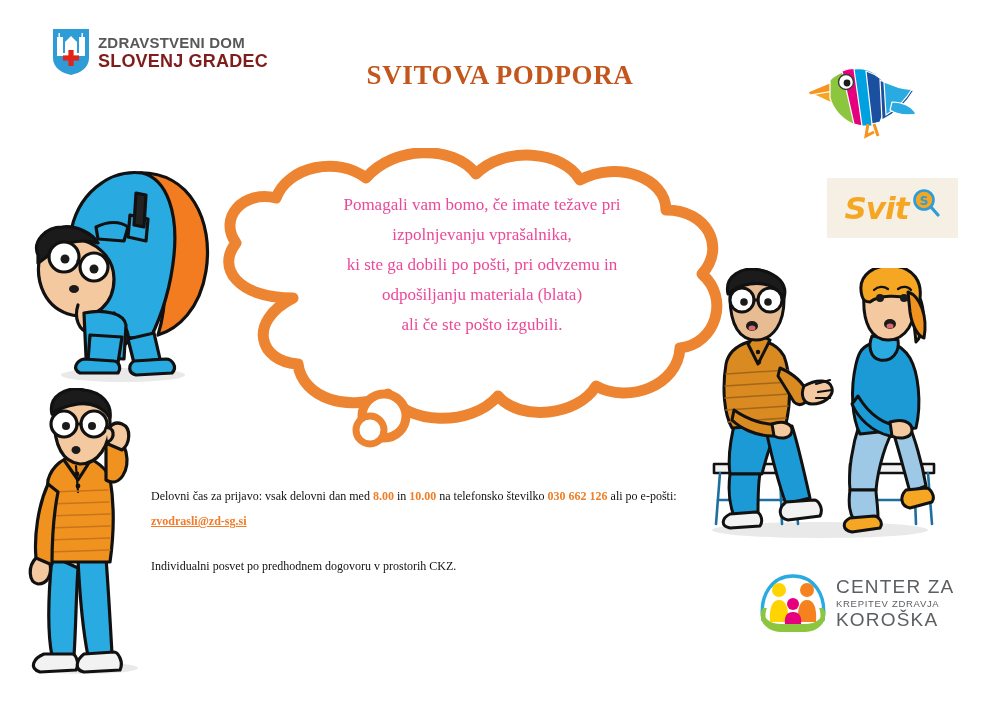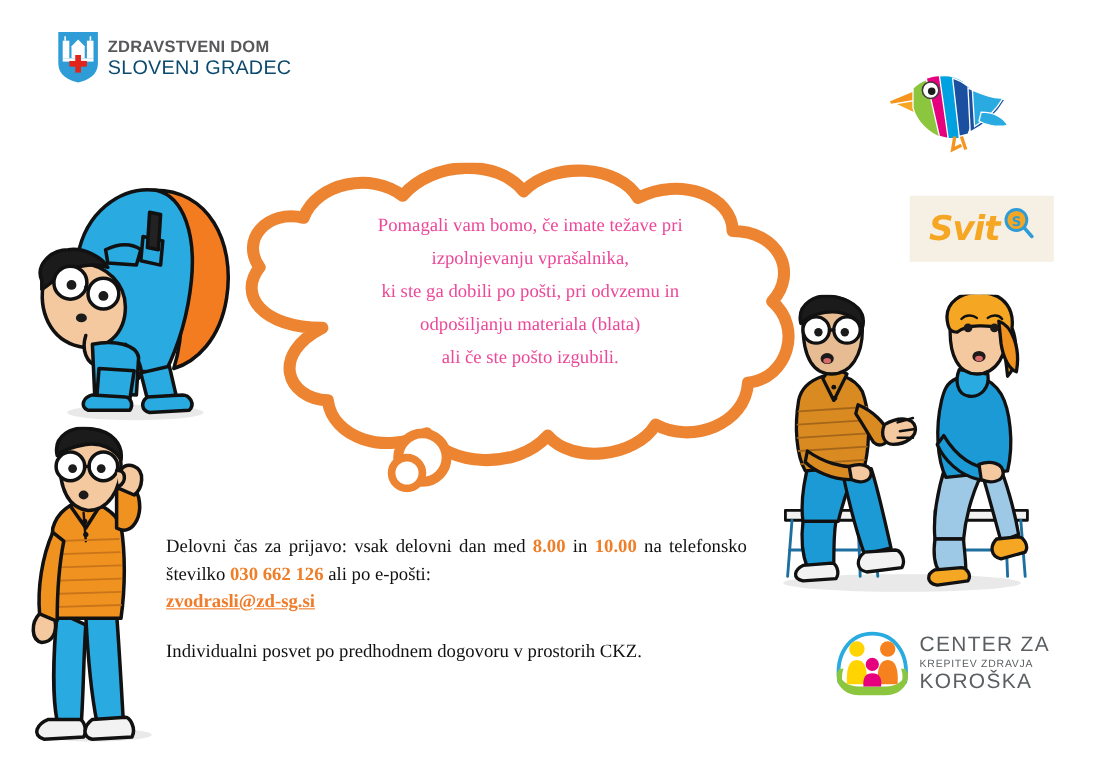--- a/index.html
+++ b/index.html
@@ -33,23 +33,23 @@
     font-family: "Liberation Sans", sans-serif;
   }
   #zd-logo .w1 {
     font-size: 15px;
     font-weight: bold;
     letter-spacing: .2px;
     color: #58585b;
   }
   #zd-logo .w2 {
     font-size: 18px;
-    font-weight: normal;
+    font-weight: bold;
     letter-spacing: .2px;
-    color: #0c4a6e;
+    color: #7f1d1d;
     margin-top: 2px;
     text-align: right;
   }
 
   
   .title {
     position: absolute;
     text-align: center;
     color: #c2561c;
     font-family: "Liberation Serif", serif;
@@ -118,21 +118,21 @@
   #person-listening { left: 18px; top: 388px; width: 145px; height: 290px; }
   #pair-seated { left: 700px; top: 268px; width: 245px; height: 275px; }
 
   
   #body-copy {
     position: absolute;
     left: 151px;
     top: 484px;
     width: 528px;
     font-family: "Liberation Serif", serif;
-    font-size: 17px;
+    font-size: 12px;
     color: #111111;
   }
   #body-copy p { margin: 0; }
   #para-hours {
     text-align: justify;
     line-height: 25px;
   }
   #para-hours .hl { color: #ef7e28; font-weight: bold; }
   #email-link {
     color: #f07c2a;
@@ -179,20 +179,21 @@
       <rect x="5" y="25" width="28" height="3" fill="#ffffff"></rect>
       <rect x="16.4" y="22" width="5.2" height="16" fill="#e1251b"></rect>
       <rect x="11" y="27.4" width="16" height="5.2" fill="#e1251b"></rect>
     </svg>
     <div class="words">
       <span class="w1">ZDRAVSTVENI DOM</span>
       <span class="w2">SLOVENJ GRADEC</span>
     </div>
   </div>
 
+  <div class="title" id="title-1">SVITOVA PODPORA</div>
 
   <svg id="bird" viewBox="0 0 112 82">
     <g stroke="#ffffff" stroke-width="1.2">
 
       <path d="M2 34 L26 24 L28 46 Z" fill="#f5a623"></path>
       <path d="M2 34 L26 24 L27 33 L4 37 Z" fill="#f7941e"></path>
 
       <path d="M24 22 C32 14 46 10 58 12 L52 68 C38 64 27 52 24 40 Z" fill="#8cc63f"></path>
       <path d="M36 13 C44 10 52 10 58 12 L56 68 L48 66 Z" fill="#e6007e"></path>
       <path d="M48 11 C56 10 64 12 70 16 L66 68 L56 68 Z" fill="#00a1e0"></path>

